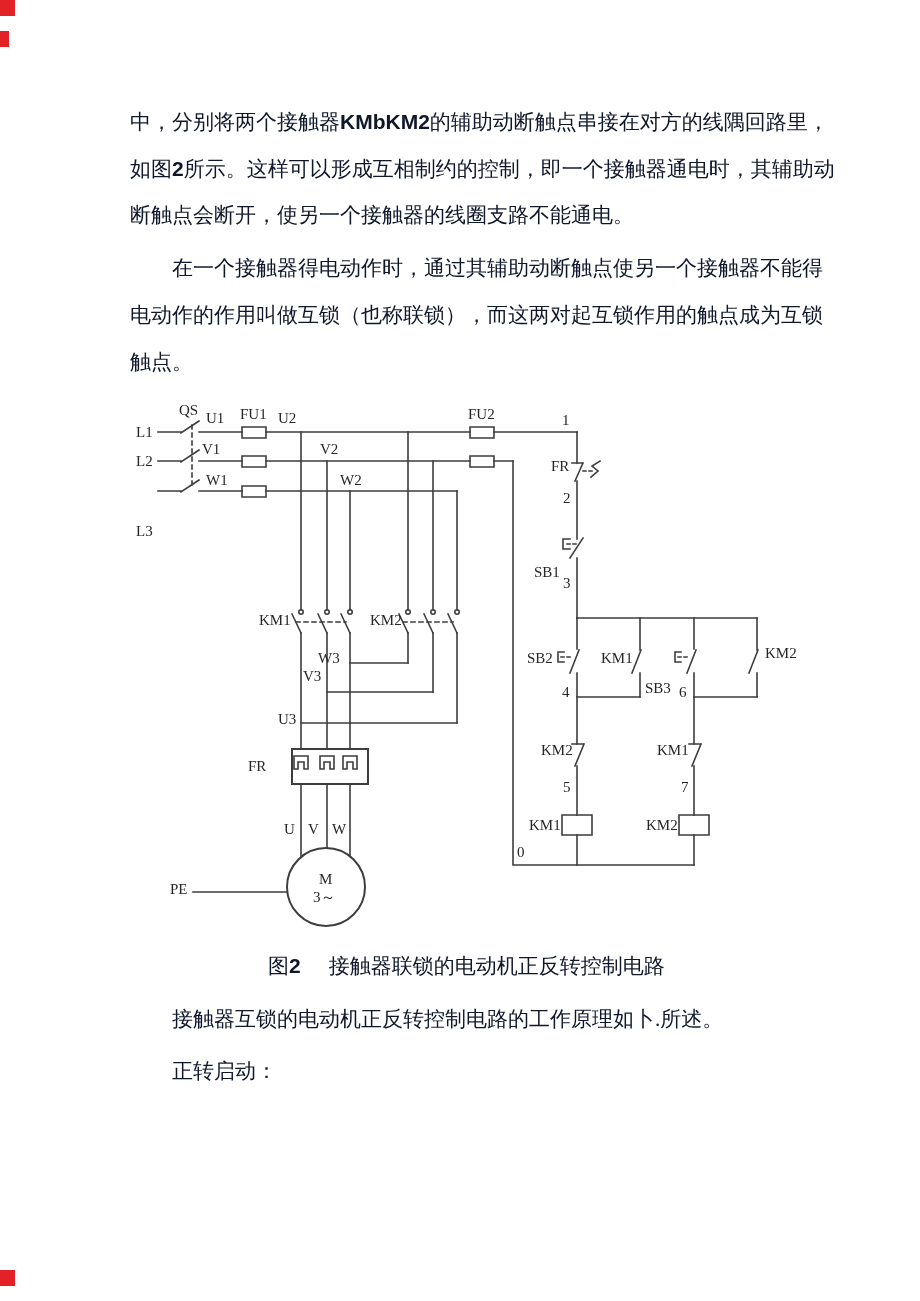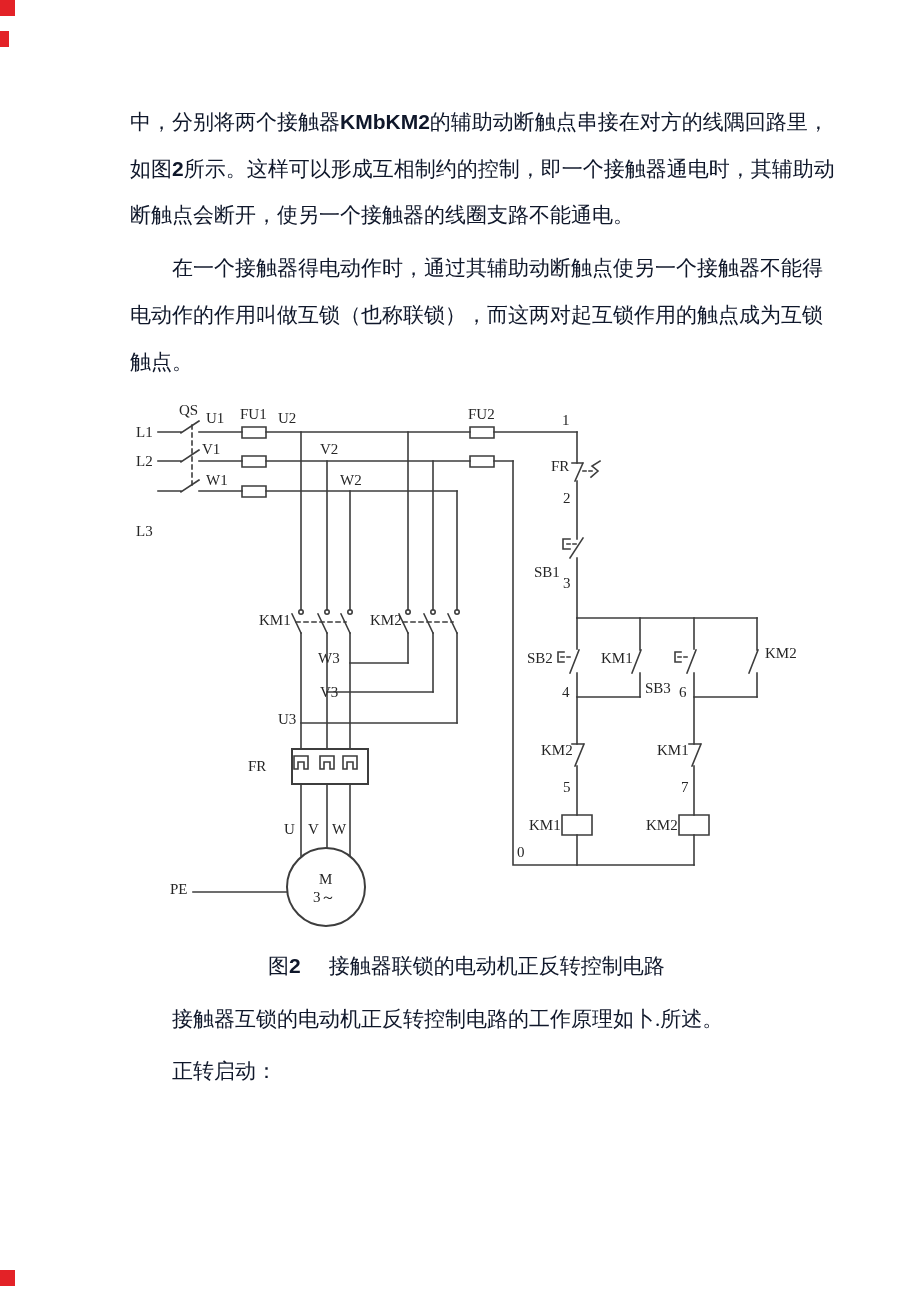--- a/index.html
+++ b/index.html
@@ -146,21 +146,21 @@
   <span class="dlabel" style="left:340px;top:472px;">W2</span>
   <span class="dlabel" style="left:468px;top:406px;">FU2</span>
   <span class="dlabel" style="left:562px;top:412px;">1</span>
   <span class="dlabel" style="left:551px;top:458px;">FR</span>
   <span class="dlabel" style="left:563px;top:490px;">2</span>
   <span class="dlabel" style="left:534px;top:536px;margin-top:28px;">SB1</span>
   <span class="dlabel" style="left:563px;top:575px;">3</span>
   <span class="dlabel" style="left:259px;top:612px;">KM1</span>
   <span class="dlabel" style="left:370px;top:612px;">KM2</span>
   <span class="dlabel" style="left:318px;top:650px;">W3</span>
-  <span class="dlabel" style="left:303px;top:684px;margin-left:17px;">V3</span>
+  <span class="dlabel" style="left:303px;top:668px;">V3</span>
   <span class="dlabel" style="left:278px;top:711px;">U3</span>
   <span class="dlabel" style="left:527px;top:650px;text-align:center;">SB2</span>
   <span class="dlabel" style="left:601px;top:650px;">KM1</span>
   <span class="dlabel" style="left:645px;top:650px;margin-top:30px;">SB3</span>
   <span class="dlabel" style="left:765px;top:645px;">KM2</span>
   <span class="dlabel" style="left:562px;top:684px;">4</span>
   <span class="dlabel" style="left:679px;top:684px;">6</span>
   <span class="dlabel" style="left:541px;top:742px;">KM2</span>
   <span class="dlabel" style="left:657px;top:742px;">KM1</span>
   <span class="dlabel" style="left:563px;top:779px;">5</span>

